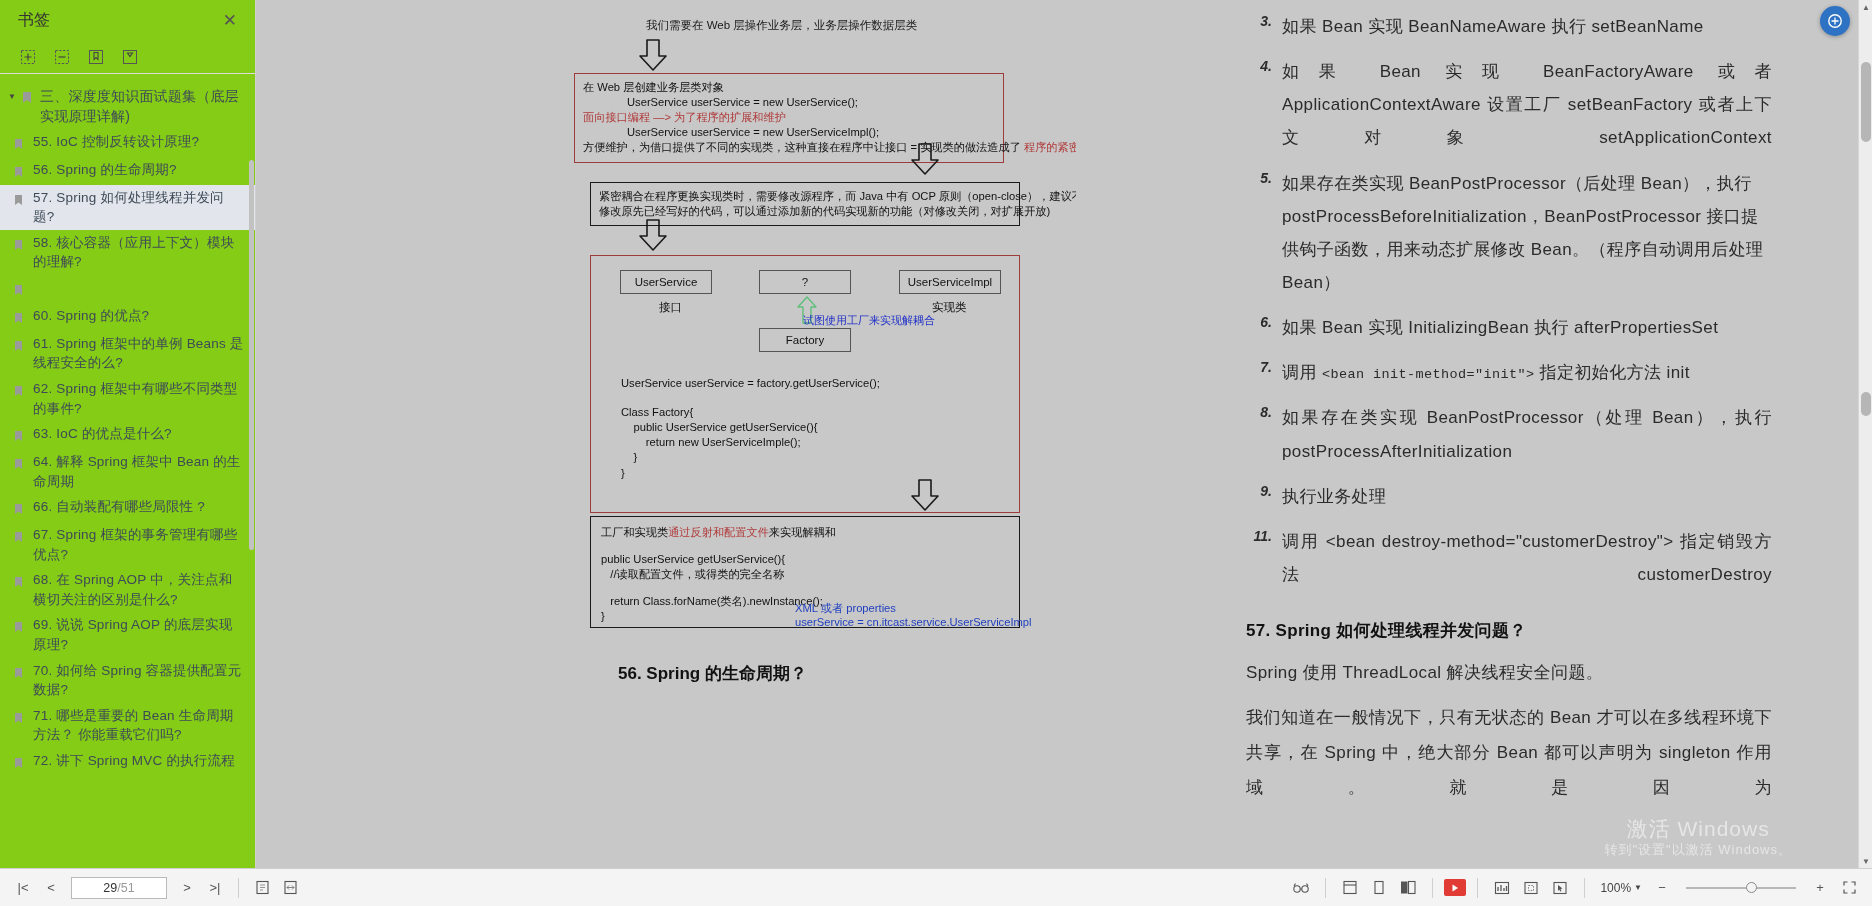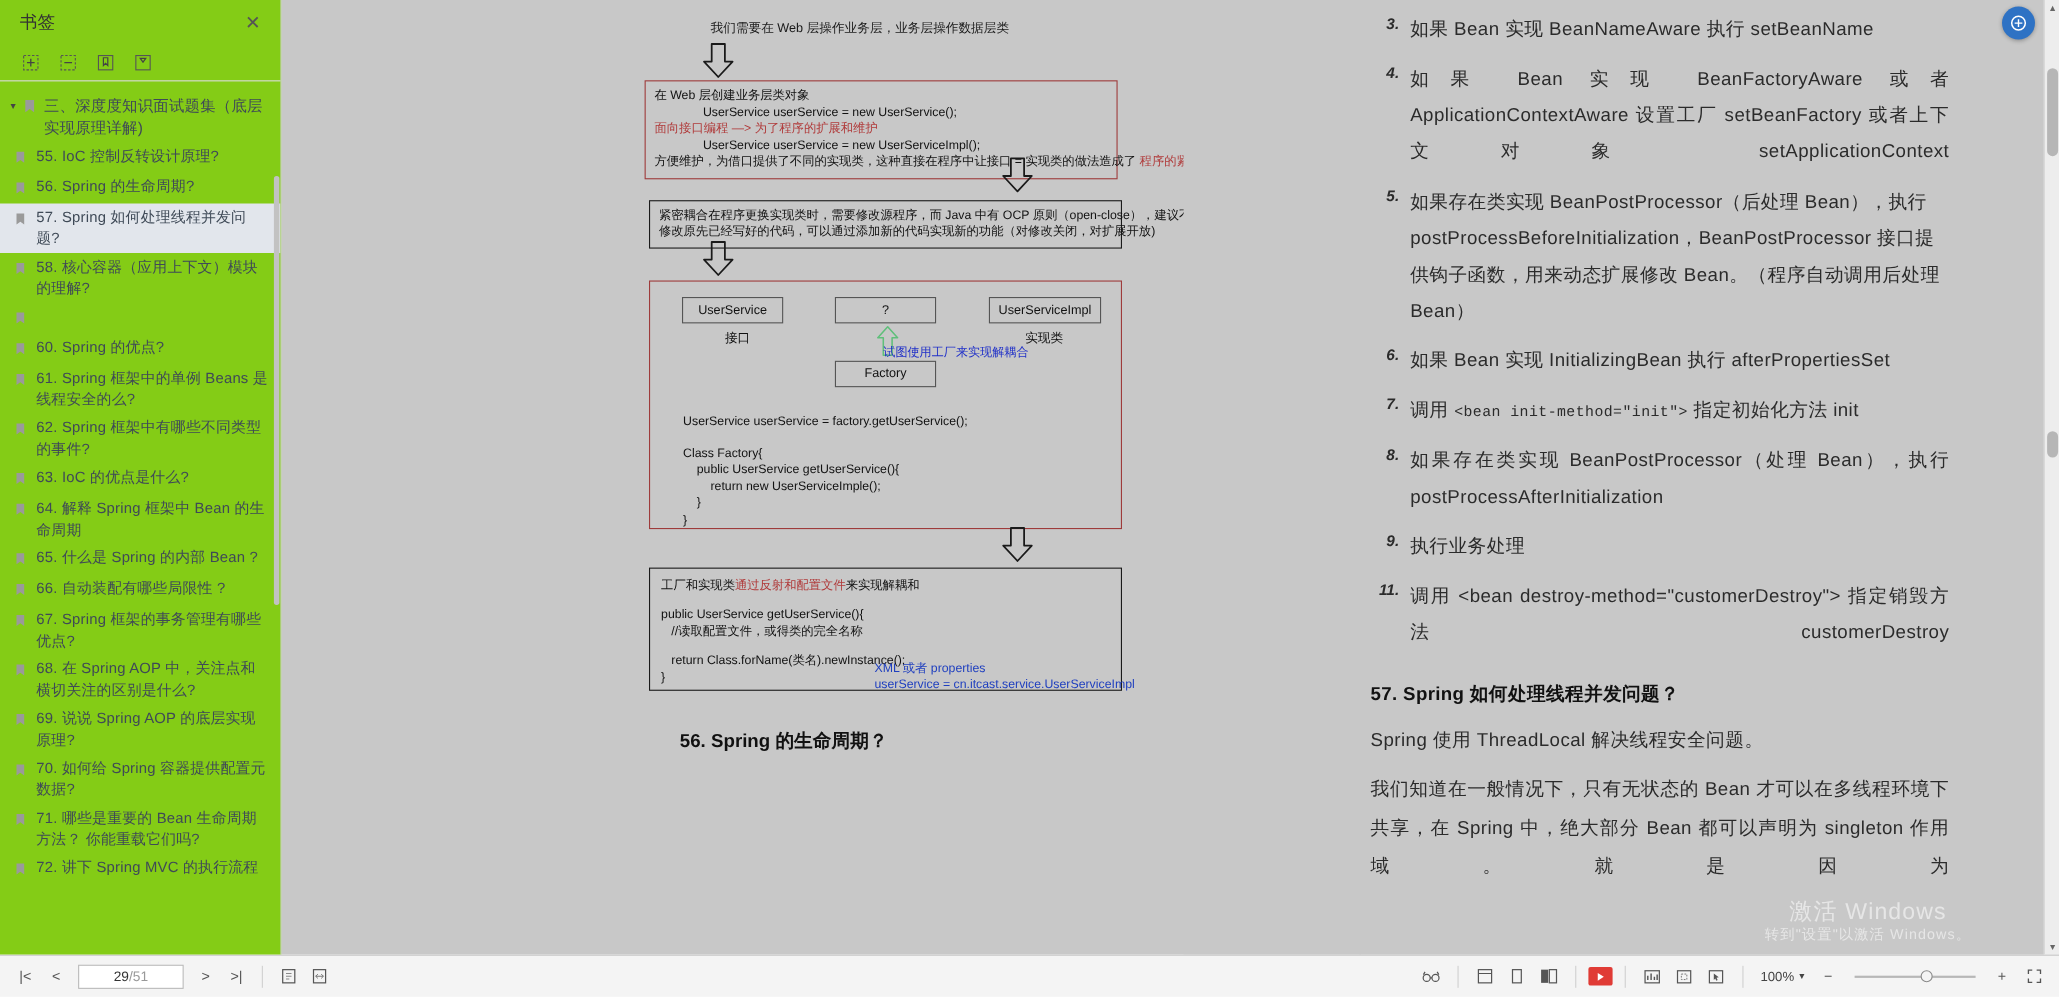--- a/index.html
+++ b/index.html
@@ -280,26 +280,20 @@
             <div class="bm-row">
               <span class="bm-ico"><svg width="9" height="12" viewBox="0 0 9 12">
                   <path d="M1 1h7v10L4.5 8.5 1 11z" fill="#9a9a9a"></path>
                 </svg></span>
               <span class="bm-text">64. 解释 Spring 框架中 Bean 的生命周期</span>
             </div>
             <div class="bm-row">
               <span class="bm-ico"><svg width="9" height="12" viewBox="0 0 9 12">
                   <path d="M1 1h7v10L4.5 8.5 1 11z" fill="#9a9a9a"></path>
                 </svg></span>
-              <span class="bm-text">65. 什么是 Spring 的内部 Bean ?</span>
-            </div>
-            <div class="bm-row">
-              <span class="bm-ico"><svg width="9" height="12" viewBox="0 0 9 12">
-                  <path d="M1 1h7v10L4.5 8.5 1 11z" fill="#9a9a9a"></path>
-                </svg></span>
               <span class="bm-text">66. 自动装配有哪些局限性 ?</span>
             </div>
             <div class="bm-row">
               <span class="bm-ico"><svg width="9" height="12" viewBox="0 0 9 12">
                   <path d="M1 1h7v10L4.5 8.5 1 11z" fill="#9a9a9a"></path>
                 </svg></span>
               <span class="bm-text">67. Spring 框架的事务管理有哪些优点?</span>
             </div>
             <div class="bm-row">
               <span class="bm-ico"><svg width="9" height="12" viewBox="0 0 9 12">
@@ -342,21 +336,21 @@
         <div class="flow">
 
           <div class="caption" style="left:390px;top:18px;">我们需要在 Web 层操作业务层，业务层操作数据层类</div>
 
           <div class="arrow-dn" style="left:380px;top:38px;">
             <svg width="34" height="34" viewBox="0 0 34 34">
                 <path d="M11 2h12v16h7L17 32 4 18h7z" fill="none" stroke="#1a1a1a" stroke-width="1.6" stroke-linejoin="round"></path>
               </svg>
           </div>
 
-          <div class="rbox" style="left:330px;top:73px;width:430px;">
+          <div class="rbox" style="left:318px;top:73px;width:430px;">
             <div class="ln">在 Web 层创建业务层类对象</div>
             <div class="ln ind">UserService userService = new UserService();</div>
             <div class="ln red">面向接口编程 —&gt; 为了程序的扩展和维护</div>
             <div class="ln ind">UserService userService = new UserServiceImpl();</div>
             <div class="ln"><span>方便维护，为借口提供了不同的实现类，这种直接在程序中让接口 = 实现类的做法造成了 </span><span class="inl-red">程序的紧密耦合</span></div>
           </div>
 
           <div class="arrow-dn" style="left:652px;top:142px;">
             <svg width="34" height="34" viewBox="0 0 34 34">
                 <path d="M11 2h12v16h7L17 32 4 18h7z" fill="none" stroke="#1a1a1a" stroke-width="1.6" stroke-linejoin="round"></path>
@@ -367,21 +361,21 @@
             <div class="ln">紧密耦合在程序更换实现类时，需要修改源程序，而 Java 中有 OCP 原则（open-close），建议不需</div>
             <div class="ln">修改原先已经写好的代码，可以通过添加新的代码实现新的功能（对修改关闭，对扩展开放)</div>
           </div>
 
           <div class="arrow-dn" style="left:380px;top:218px;">
             <svg width="34" height="34" viewBox="0 0 34 34">
                 <path d="M11 2h12v16h7L17 32 4 18h7z" fill="none" stroke="#1a1a1a" stroke-width="1.6" stroke-linejoin="round"></path>
               </svg>
           </div>
 
-          <div class="rbox" style="left:334px;top:255px;width:430px;height:226px;padding:0;">
+          <div class="rbox" style="left:334px;top:255px;width:430px;height:258px;padding:0;">
             <div class="cbox" style="left:29px;top:14px;width:92px;">UserService</div>
             <div class="sublabel" style="left:68px;top:44px;">接口</div>
 
             <div class="cbox" style="left:168px;top:14px;width:92px;">?</div>
 
             <div class="cbox" style="left:308px;top:14px;width:102px;">UserServiceImpl</div>
             <div class="sublabel" style="left:341px;top:44px;">实现类</div>
 
             <div class="green-arrow" style="left:205px;top:40px;">
               <svg width="22" height="28" viewBox="0 0 22 28">

